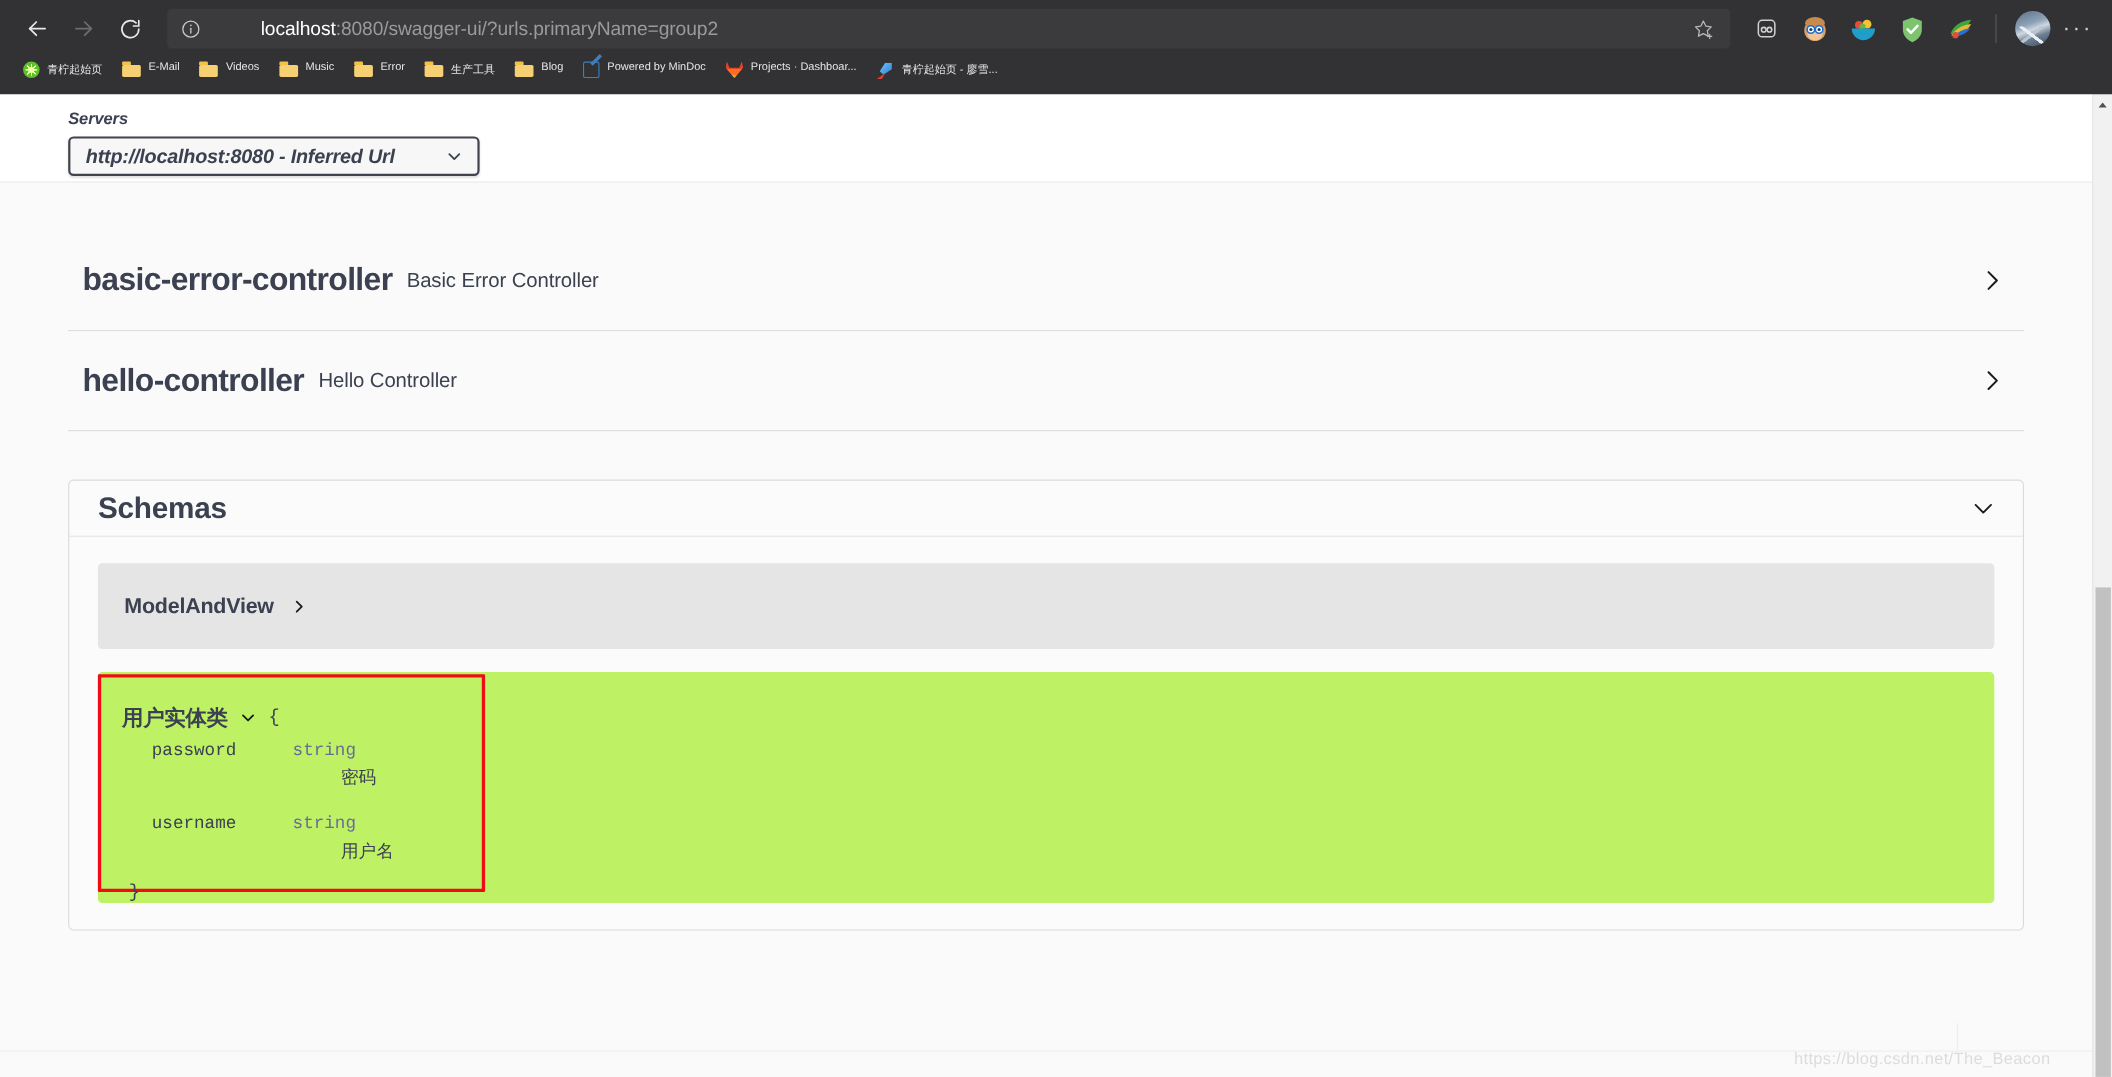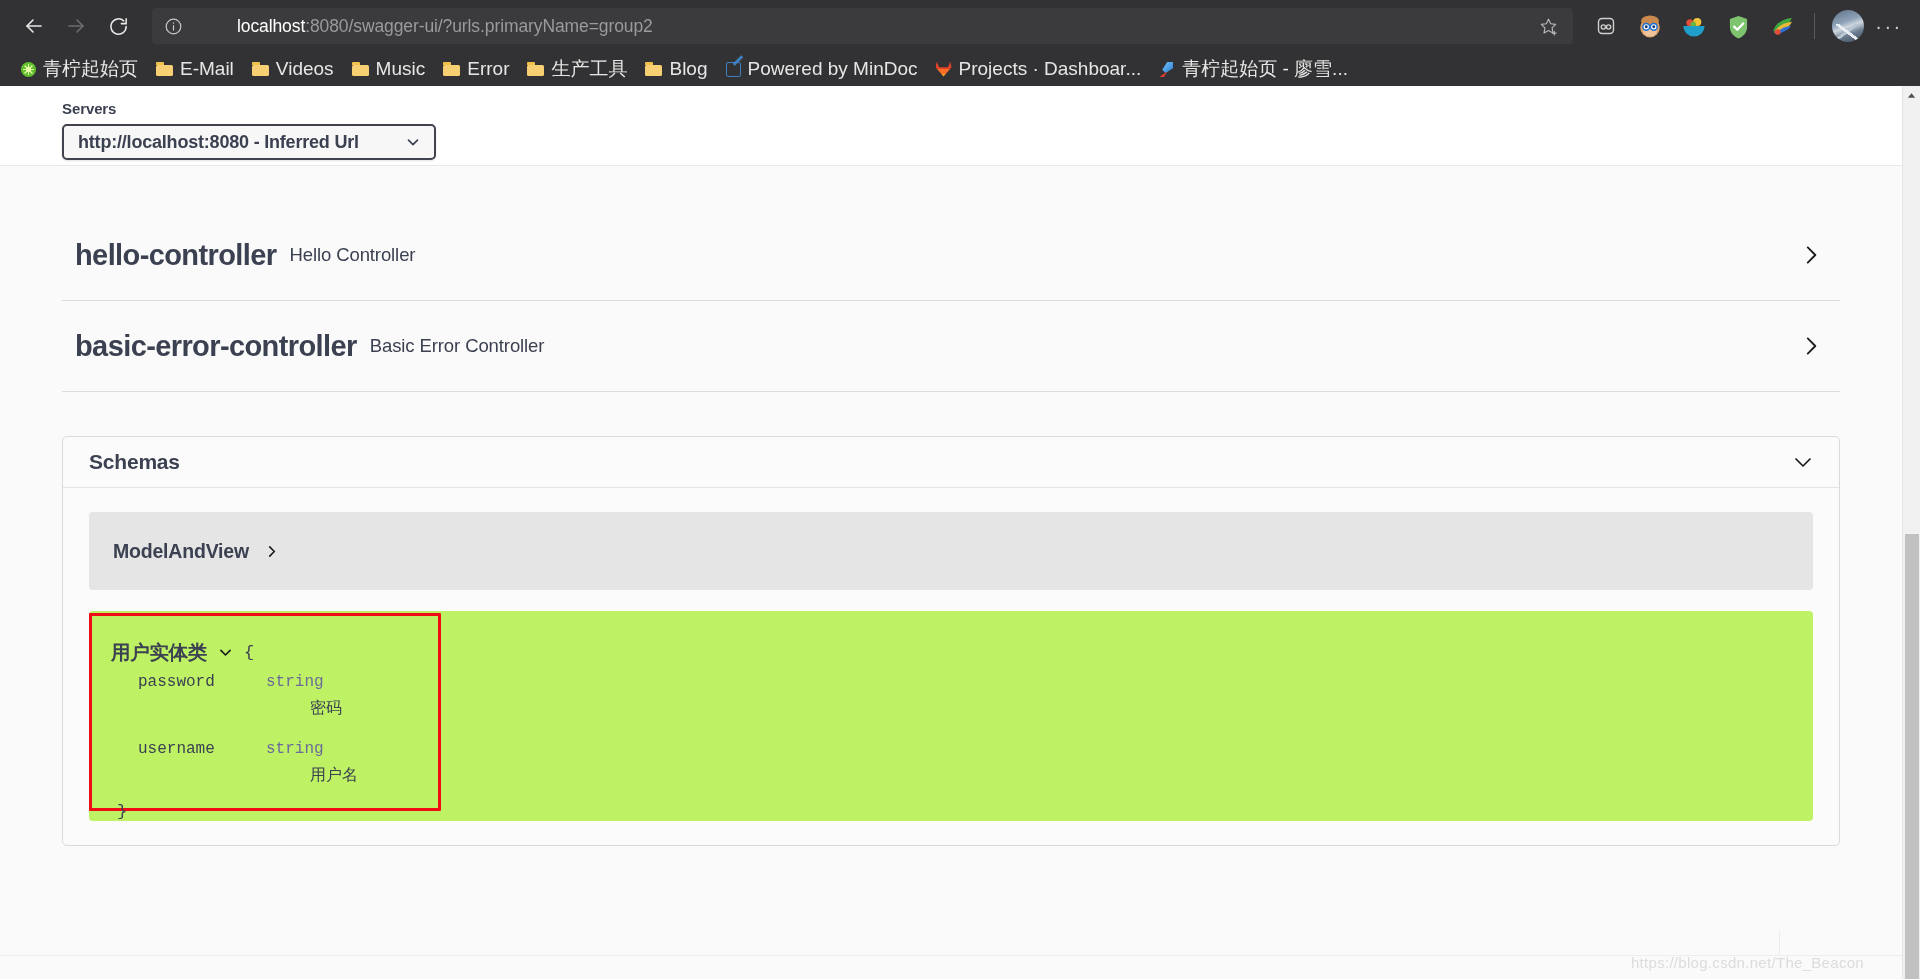--- a/index.html
+++ b/index.html
@@ -86,26 +86,26 @@
 
   
   #bookmark-bar {
     height: 34px;
     display: flex;
     align-items: center;
     padding-left: 12px;
     gap: 0;
   }
   .bm {
-    display: flex; align-items: center;
+    display: flex; align-items: flex-start;
     height: 26px;
     padding: 0 9px;
     border-radius: 4px;
     color: #e6e6e6;
-    font-size: 19px;
+    font-size: 10px;
     white-space: nowrap;
   }
   .bm .bm-ico { margin-right: 7px; display:flex; align-items:center; flex:none; }
   .folder-ico {
     width: 17px; height: 14px; position: relative; display:block;
   }
   .folder-ico::before{
     content:""; position:absolute; left:0; top:0; width:8px; height:3px;
     background:#f2c14b; border-radius:1px 1px 0 0;
   }
@@ -168,20 +168,21 @@
     height: 893px;
     background: #fafafa;
   }
 
   
   #servers-band {
     background: #ffffff;
     height: 80px;
     padding: 14px 0 0 62px;
     border-bottom: 1px solid #e8e8e8;
+    font-style: italic;
   }
   #servers-label {
     font-size: 15px;
     font-weight: bold;
     color: #3b4151;
     margin-bottom: 7px;
     letter-spacing: -0.1px;
   }
   #servers-select {
     display: inline-flex;
@@ -239,21 +240,21 @@
     border-radius: 5px;
   }
   #schemas-head {
     height: 51px;
     display: flex;
     align-items: center;
     padding: 0 24px 0 26px;
     border-bottom: 1px solid #e4e4e4;
   }
   #schemas-title {
-    font-size: 21px;
+    font-size: 27px;
     font-weight: bold;
     color: #3b4151;
     letter-spacing: -0.2px;
   }
   #schemas-caret { margin-left: auto; display:flex; }
   #schemas-body { padding: 24px 26px 24px 26px; }
 
   .schema-block {
     background: #e5e5e5;
     border-radius: 4px;
@@ -553,32 +554,32 @@
           <svg width="18" height="18" viewBox="0 0 24 24" fill="none" stroke="#3b4151" stroke-width="2.2" stroke-linecap="round" stroke-linejoin="round">
               <path d="M6 9.5l6 6 6-6"></path>
             </svg>
         </span>
       </div>
     </div>
 
     <div id="controllers">
 
       <div class="controller-row">
-        <span class="ctrl-name">hello-controller</span>
-        <span class="ctrl-desc">Hello Controller</span>
+        <span class="ctrl-name">basic-error-controller</span>
+        <span class="ctrl-desc">Basic Error Controller</span>
         <span class="ctrl-arrow">
           <svg width="26" height="26" viewBox="0 0 24 24" fill="none" stroke="#1b1b1b" stroke-width="1.7" stroke-linecap="round" stroke-linejoin="round">
               <path d="M9 5l7 7-7 7"></path>
             </svg>
         </span>
       </div>
 
       <div class="controller-row">
-        <span class="ctrl-name">basic-error-controller</span>
-        <span class="ctrl-desc">Basic Error Controller</span>
+        <span class="ctrl-name">hello-controller</span>
+        <span class="ctrl-desc">Hello Controller</span>
         <span class="ctrl-arrow">
           <svg width="26" height="26" viewBox="0 0 24 24" fill="none" stroke="#1b1b1b" stroke-width="1.7" stroke-linecap="round" stroke-linejoin="round">
               <path d="M9 5l7 7-7 7"></path>
             </svg>
         </span>
       </div>
     </div>
 
     <div id="schemas-card">
       <div id="schemas-head">

